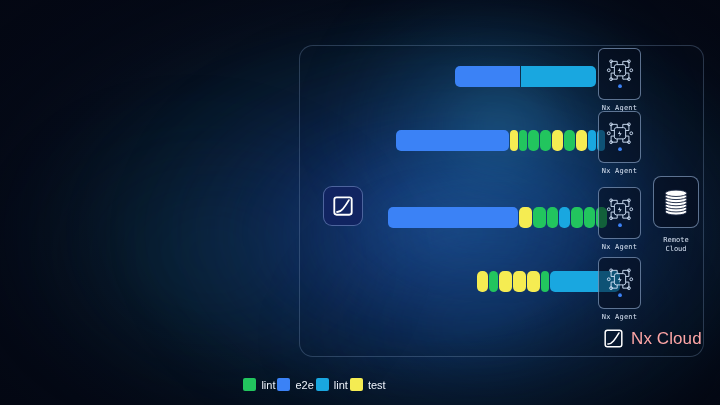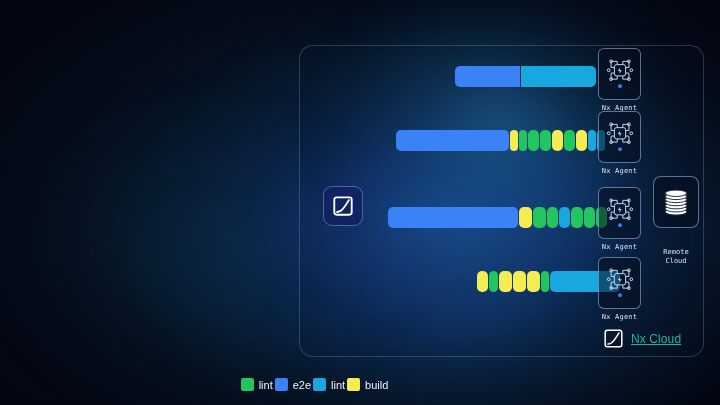--- a/index.html
+++ b/index.html
@@ -105,31 +105,31 @@
   
   #cache { position:absolute; left:653px; top:176px; width:46px; text-align:center; }
   #cache-card {
     width:46px; height:52px;
     border:1px solid rgba(165,195,235,0.55);
     border-radius:8px;
     background:rgba(6,12,30,0.55);
     display:flex; align-items:center; justify-content:center;
   }
   #cache-label {
-    margin-top:20px; line-height:1.25;
+    margin-top:8px; line-height:1.25;
     font-family:"DejaVu Sans Mono", monospace;
     font-size:7px; color:#d7e2f2;
   }
 
   
   #brand {
     position:absolute; left:603px; top:328px;
     display:flex; align-items:center; gap:7px;
   }
-  #brand-text { font-size:12px; color:#14b8a6; letter-spacing:0.1px;text-decoration:underline; }
+  #brand-text { font-size:17px; color:#fca5a5; letter-spacing:0.1px; }
 
   
   #legend {
     position:absolute; left:0; top:378px; width:629px;
     display:flex; justify-content:center; align-items:center; gap:2px;
   }
   .leg-item { display:flex; align-items:center; gap:5px; }
   .leg-sw { width:13px; height:13px; border-radius:2px; display:block; }
   .leg-tx { font-size:11px; color:#eef3fb; }
 </style>
@@ -369,15 +369,15 @@
     <div class="leg-item">
       <span class="leg-sw" style="background: rgb(59, 130, 246);"></span>
       <span class="leg-tx">e2e</span>
     </div>
     <div class="leg-item">
       <span class="leg-sw" style="background: rgb(25, 167, 224);"></span>
       <span class="leg-tx">lint</span>
     </div>
     <div class="leg-item">
       <span class="leg-sw" style="background: rgb(245, 236, 82);"></span>
-      <span class="leg-tx">build</span>
+      <span class="leg-tx">test</span>
     </div>
   </div>
 
 </body></html>

